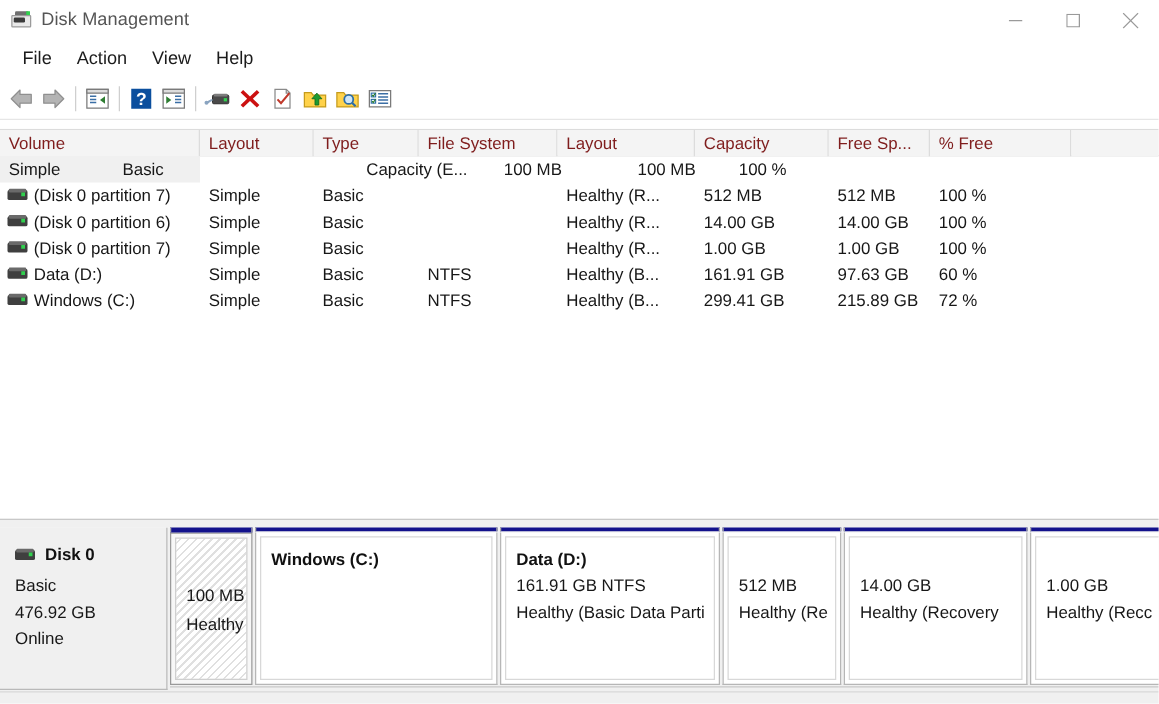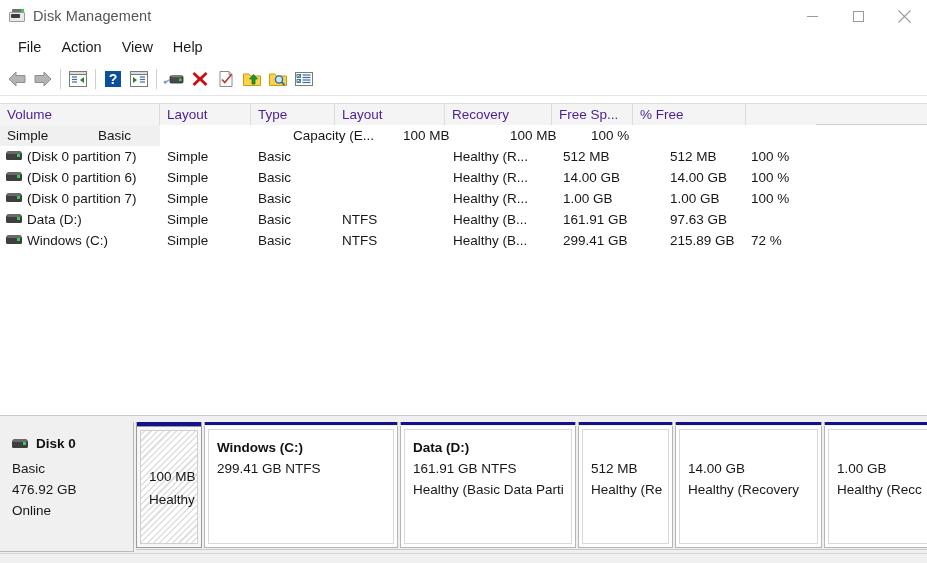--- a/index.html
+++ b/index.html
@@ -126,21 +126,21 @@
     border-top: 1px solid #dcdcdc;
     border-bottom: 1px solid #d0d0d0;
     display: flex;
   }
   .hcell {
     position: relative;
     height: 21px;
     display: flex; align-items: center;
     padding-left: 7px;
     font-size: 13.5px;
-    color: #4c1d95;
+    color: #7f1d1d;
     background: #f4f4f4;
     border-right: 1px solid #dcdcdc;
     white-space: nowrap;
     overflow: hidden;
     cursor: default;
     flex: 0 0 auto;
   }
   .hcell.last { border-right: none; }
 
   .rows { position: relative; }
@@ -456,22 +456,23 @@
     </div>
   </div>
   <div class="toolbar-bottom-line"></div>
 
   <div class="list-wrap">
 
     <div class="list-header">
       <div class="hcell" style="width:160px">Volume</div>
       <div class="hcell" style="width:91px">Layout</div>
       <div class="hcell" style="width:84px">Type</div>
+      <div class="hcell" style="width:111px">File System</div>
       <div class="hcell" style="width:110px">Layout</div>
-      <div class="hcell" style="width:107px">Recovery</div>
+      <div class="hcell" style="width:107px">Capacity</div>
       <div class="hcell" style="width:81px">Free Sp...</div>
       <div class="hcell" style="width:113px">% Free</div>
       <div class="hcell last" style="width:70px"></div>
     </div>
 
     <div class="rows">
 
       <div class="row">
         <div class="sel-bg"></div>
         <div class="cell" style="width:91px">Simple</div>
@@ -545,20 +546,21 @@
               <span class="vi-led"></span>
           </span>
           <span>Data (D:)</span>
         </div>
         <div class="cell" style="width:91px">Simple</div>
         <div class="cell" style="width:84px">Basic</div>
         <div class="cell" style="width:111px">NTFS</div>
         <div class="cell" style="width:110px">Healthy (B...</div>
         <div class="cell" style="width:107px">161.91 GB</div>
         <div class="cell" style="width:81px">97.63 GB</div>
+        <div class="cell" style="width:113px">60 %</div>
       </div>
 
       <div class="row">
         <div class="cell vol" style="width:160px">
           <span class="vol-icon">
             <span class="vi-main"></span>
               <span class="vi-top"></span>
               <span class="vi-led"></span>
           </span>
           <span>Windows (C:)</span>
@@ -600,21 +602,20 @@
         <div class="part-inner">
           <div class="p-line">100 MB</div>
           <div class="p-line">Healthy</div>
         </div>
       </div>
 
       <div class="part" style="left:68px; width:194px;">
         <div class="part-bar" style="width:194px;"></div>
         <div class="part-inner">
           <div class="p-title">Windows  (C:)</div>
-          <div class="p-line">299.41 GB NTFS</div>
         </div>
       </div>
 
       <div class="part" style="left:264px; width:176px;">
         <div class="part-bar" style="width:176px;"></div>
         <div class="part-inner">
           <div class="p-title">Data  (D:)</div>
           <div class="p-line">161.91 GB NTFS</div>
           <div class="p-line">Healthy (Basic Data Parti</div>
         </div>

